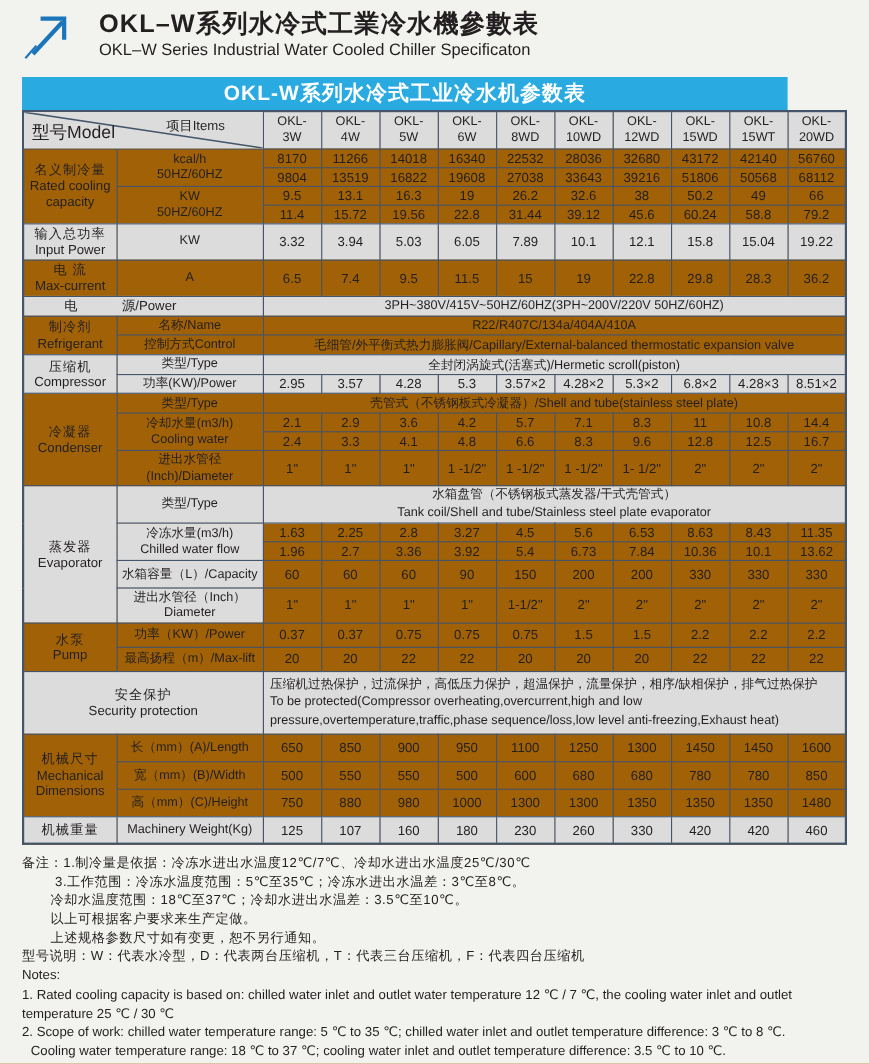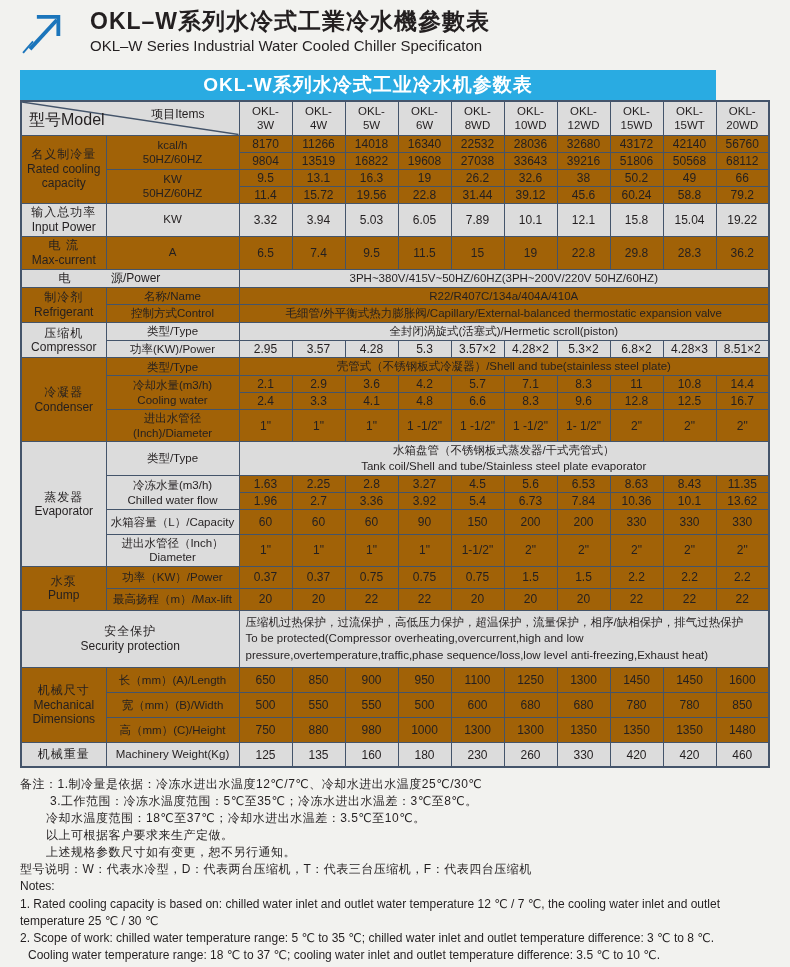--- a/index.html
+++ b/index.html
@@ -484,21 +484,21 @@
           <td class="num">1350</td>
           <td class="num">1480</td>
         </tr>
 
       <tr class="h25 gray">
         <td class="grp">
           <div class="zh">机械重量</div>
         </td>
         <td class="item">Machinery Weight(Kg)</td>
       <td class="num">125</td>
-          <td class="num">135</td>
+          <td class="num">107</td>
           <td class="num">160</td>
           <td class="num">180</td>
           <td class="num">230</td>
           <td class="num">260</td>
           <td class="num">330</td>
           <td class="num">420</td>
           <td class="num">420</td>
           <td class="num">460</td>
         </tr>
     </tbody>

